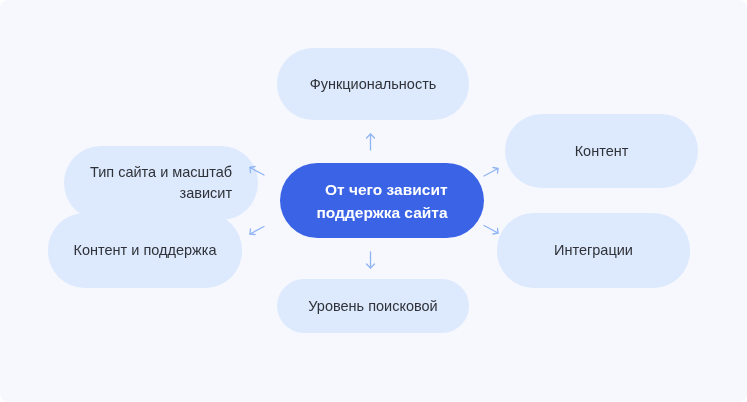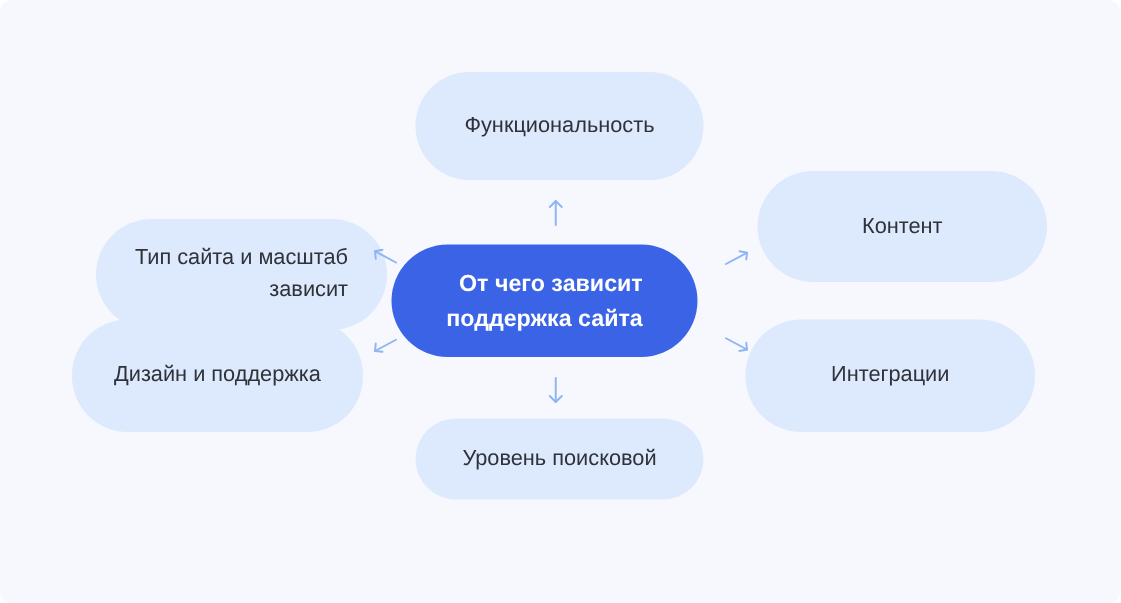--- a/index.html
+++ b/index.html
@@ -44,29 +44,29 @@
     <span>
       <span>Тип сайта и масштаб</span><br>
       <span>зависит</span>
     </span>
   </div>
 
   <div class="node" style="left:505px; top:114px; width:193px; height:74px;">
     <span>Контент</span>
   </div>
 
-  <div class="node center" style="left:261px; top:163px; width:204px; height:75px;">
+  <div class="node center" style="left:280px; top:163px; width:204px; height:75px;">
     <span>
       <span>От чего зависит</span><br>
       <span>поддержка сайта</span>
     </span>
   </div>
 
   <div class="node" style="left:48px; top:213px; width:194px; height:75px;">
-    <span>Дизайн и поддержка</span>
+    <span>Контент и поддержка</span>
   </div>
 
   <div class="node" style="left:497px; top:213px; width:193px; height:75px;">
     <span>Интеграции</span>
   </div>
 
   <div class="node" style="left:277px; top:279px; width:192px; height:54px;">
     <span>
       <span>Уровень поисковой</span><br>
     </span>

